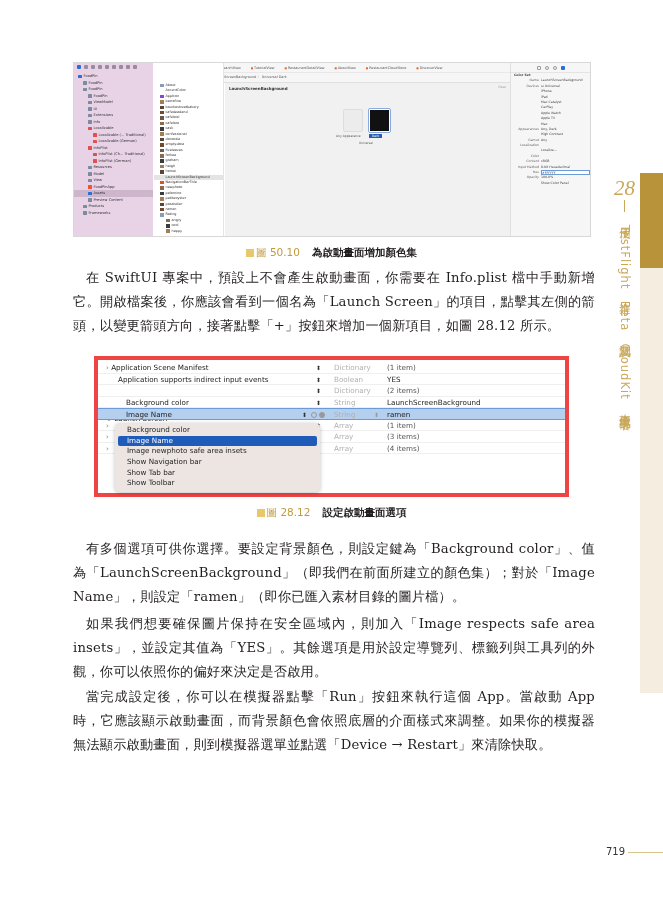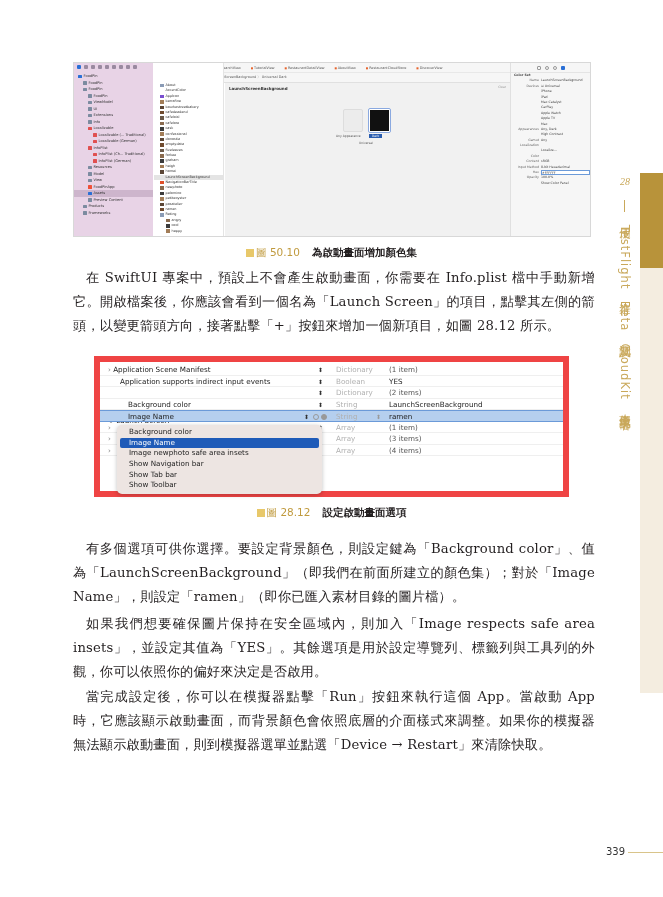--- a/index.html
+++ b/index.html
@@ -3,22 +3,22 @@
 <meta charset="utf-8">
 <style>
   * { box-sizing: border-box; margin: 0; padding: 0; }
   body {
     width: 663px; height: 897px; background: #ffffff; position: relative; overflow: hidden;
     font-family: "DejaVu Serif", "Liberation Serif", serif; color: #231f20;
   }
   
   .side-strip { position: absolute; left: 640px; top: 173px; width: 23px; height: 520px; background: #f4ede0; }
   .side-tab { position: absolute; left: 640px; top: 173px; width: 23px; height: 95px; background: #b8933a; }
-  .chap-num { position: absolute; left: 614px; top: 176px; width: 22px; text-align: center;
-    font-family: "Liberation Serif", serif; font-style: italic; color: #c9a85a; font-size: 10px; }
+  .chap-num { position: absolute; left: 614px; top: 176px; width: 22px; 
+    font-family: "Liberation Serif", serif; font-style: italic; color: #c9a85a; font-size: 21px; }
   .chap-dash { position: absolute; left: 624px; top: 200px; width: 1px; height: 12px; background: #c9a85a; }
   .chap-title { position: absolute; left: 617px; top: 218px; writing-mode: vertical-rl;
     font-family: "DejaVu Sans", sans-serif; font-size: 11.5px; color: #c9a85a; letter-spacing: 1px; }
   
   .fig1 { position: absolute; left: 73px; top: 62px; width: 518px; height: 175px; border: 1px solid #d8d8d8; background: #fff; overflow: hidden; }
   .nav-pane { position: absolute; left: 0; top: 0; width: 79px; height: 100%; background: #e8d3e6; }
   .nav-toolbar { height: 10px; display: flex; gap: 3px; padding: 2px 3px; }
   .nav-toolbar span { width: 4px; height: 4px; background: #9a8aa0; border-radius: 1px; }
   .nav-toolbar span:first-child { background: #2a6fd6; }
   .tree-row { font-family: "DejaVu Sans", sans-serif; font-size: 3.6px; height: 6.5px; line-height: 6.5px; color: #333; white-space: nowrap; display: flex; align-items: center; }
@@ -45,21 +45,21 @@
   .insp-row { font-family: "DejaVu Sans", sans-serif; font-size: 3.2px; height: 5.4px; line-height: 5.4px; color: #444; white-space: nowrap; display: flex; }
   .insp-row .k { width: 30px; text-align: right; padding-right: 2px; color: #666; }
   .insp-row .v { flex: 1; }
   
   .caption { position: absolute; left: 0; width: 663px; text-align: center; font-family: "DejaVu Sans", sans-serif; font-size: 10.5px; font-weight: bold; color: #231f20; }
   .caption .num { color: #c09a3e; font-weight: normal; margin-right: 12px; }
   .caption .num::before { content: ""; display: inline-block; width: 8px; height: 8px; background: #e8c86a; margin-right: 2px; vertical-align: -1px; }
   
   .para { position: absolute; left: 73px; width: 522px; font-size: 13.2px; line-height: 24px; text-indent: 13px; text-align: justify; letter-spacing: 0.2px; }
   
-  .fig2 { position: absolute; left: 94px; top: 356px; width: 475px; height: 141px; border: 6px solid #ef4444; background: #fff; font-family: "DejaVu Sans", sans-serif; }
+  .fig2 { position: absolute; left: 94px; top: 356px; width: 475px; height: 141px; border: 4px solid #ef4444; background: #fff; font-family: "DejaVu Sans", sans-serif; }
   .plist-row { position: absolute; left: 0; width: 100%; height: 11.5px; font-size: 7.2px; line-height: 11.5px; color: #222; border-bottom: 1px solid #efefef; }
   .plist-row.sel { background: #b5cfee; border-top: 1px solid #6b9ad8; border-bottom: 1px solid #6b9ad8; }
   .plist-row .key { position: absolute; left: 8px; white-space: nowrap; }
   .plist-row .stepper { position: absolute; left: 218px; font-size: 6px; color: #333; }
   .plist-row .type { position: absolute; left: 236px; color: #b0b0b0; }
   .plist-row .val { position: absolute; left: 289px; color: #555; }
   .plist-row .val.strong { color: #222; }
   .plist-row .circ { position: absolute; top: 3px; width: 6px; height: 6px; border-radius: 50%; border: 1px solid #999; }
   .dropdown { position: absolute; left: 17px; top: 63px; width: 205px; height: 69px; background: #ede5e2; border-radius: 5px; box-shadow: 0 1px 4px rgba(0,0,0,0.25); padding-top: 2px; }
   .dd-item { height: 10.7px; line-height: 10.7px; font-size: 7.2px; color: #222; padding-left: 12px; white-space: nowrap; }
@@ -492,14 +492,14 @@
 </div>
 
 <div class="caption" style="top:506px;">
   <span class="num">圖 28.12</span><span>設定啟動畫面選項</span>
 </div>
 
 <p class="para" style="top:537px;">有多個選項可供你選擇。要設定背景顏色，則設定鍵為「Background color」、值為「LaunchScreenBackground」（即我們在前面所建立的顏色集）；對於「Image Name」，則設定「ramen」（即你已匯入素材目錄的圖片檔）。</p>
 <p class="para" style="top:612px;">如果我們想要確保圖片保持在安全區域內，則加入「Image respects safe area insets」，並設定其值為「YES」。其餘選項是用於設定導覽列、標籤列與工具列的外觀，你可以依照你的偏好來決定是否啟用。</p>
 <p class="para" style="top:685px;">當完成設定後，你可以在模擬器點擊「Run」按鈕來執行這個 App。當啟動 App 時，它應該顯示啟動畫面，而背景顏色會依照底層的介面樣式來調整。如果你的模擬器無法顯示啟動畫面，則到模擬器選單並點選「Device → Restart」來清除快取。</p>
 
-<div class="page-num">339</div>
+<div class="page-num">719</div>
 <div class="page-rule"></div>
 
 </body></html>

